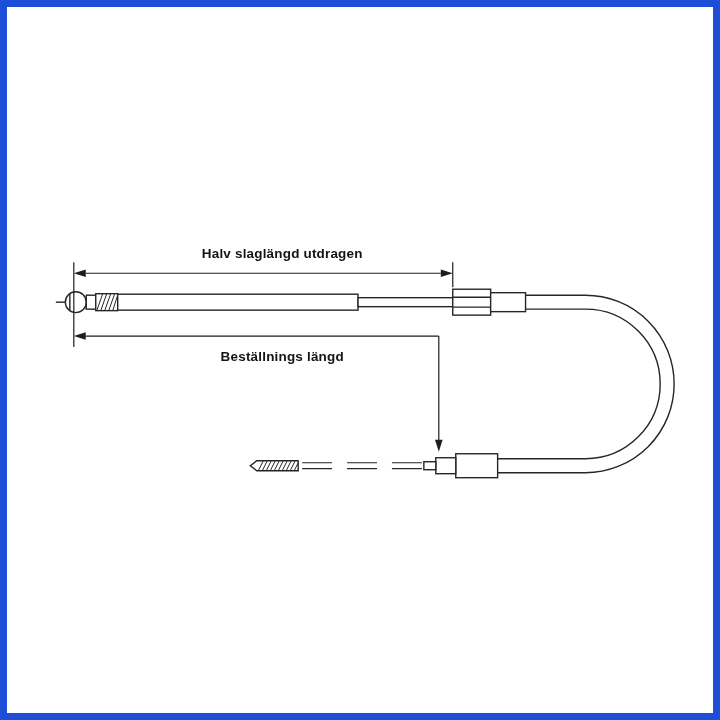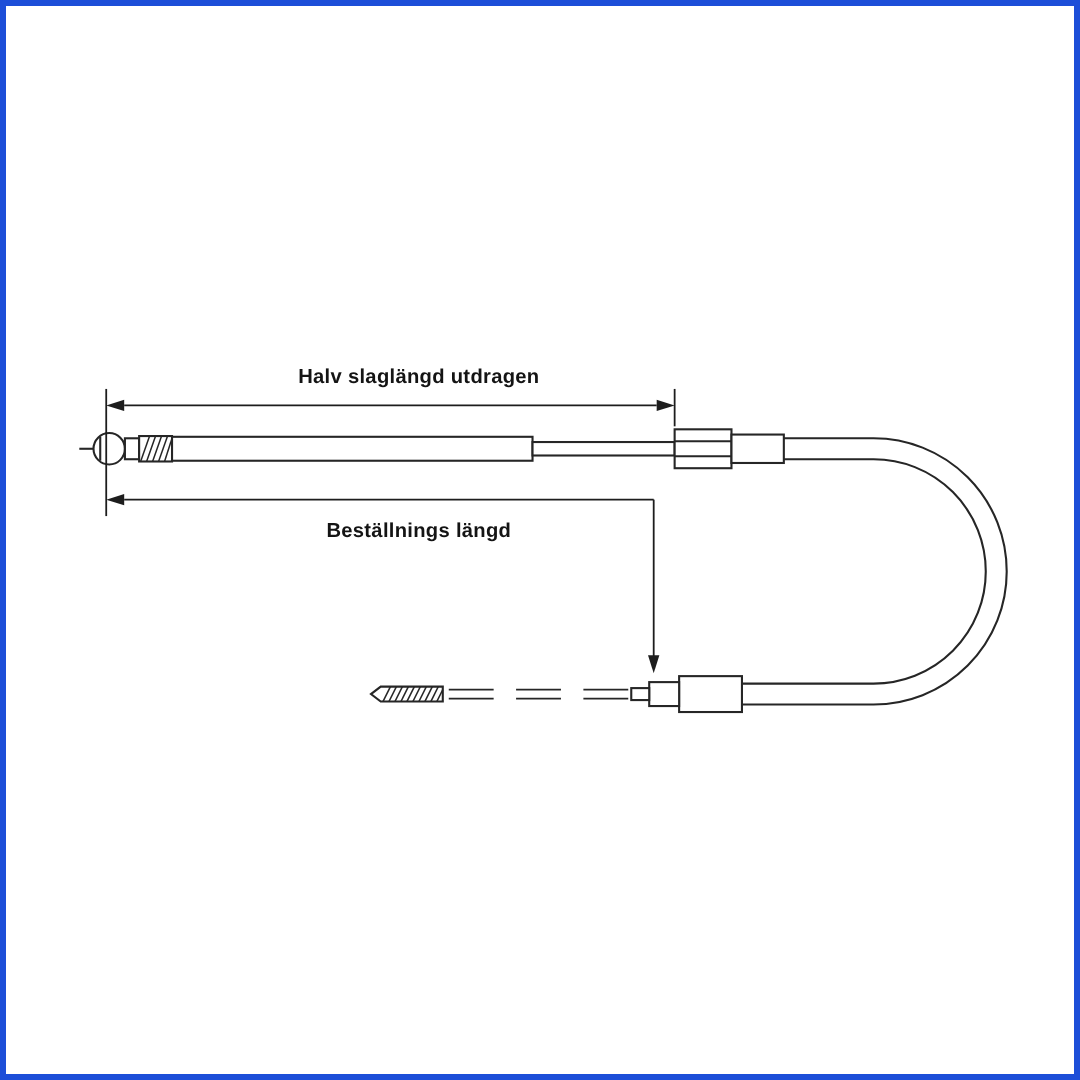--- a/index.html
+++ b/index.html
@@ -6,21 +6,21 @@
     margin: 0;
     padding: 0;
     background: #ffffff;
     font-family: "Liberation Sans", sans-serif;
   }
   .canvas {
     position: relative;
     width: 720px;
     height: 720px;
     background: #ffffff;
-    border: 4px solid #1d4ed8;
+    border: 7px solid #1d4ed8;
     box-sizing: border-box;
     overflow: hidden;
   }
   svg.drawing {
     display: block;
     width: 718px;
     height: 718px;
   }
   .stroke {
     stroke: #262626;

